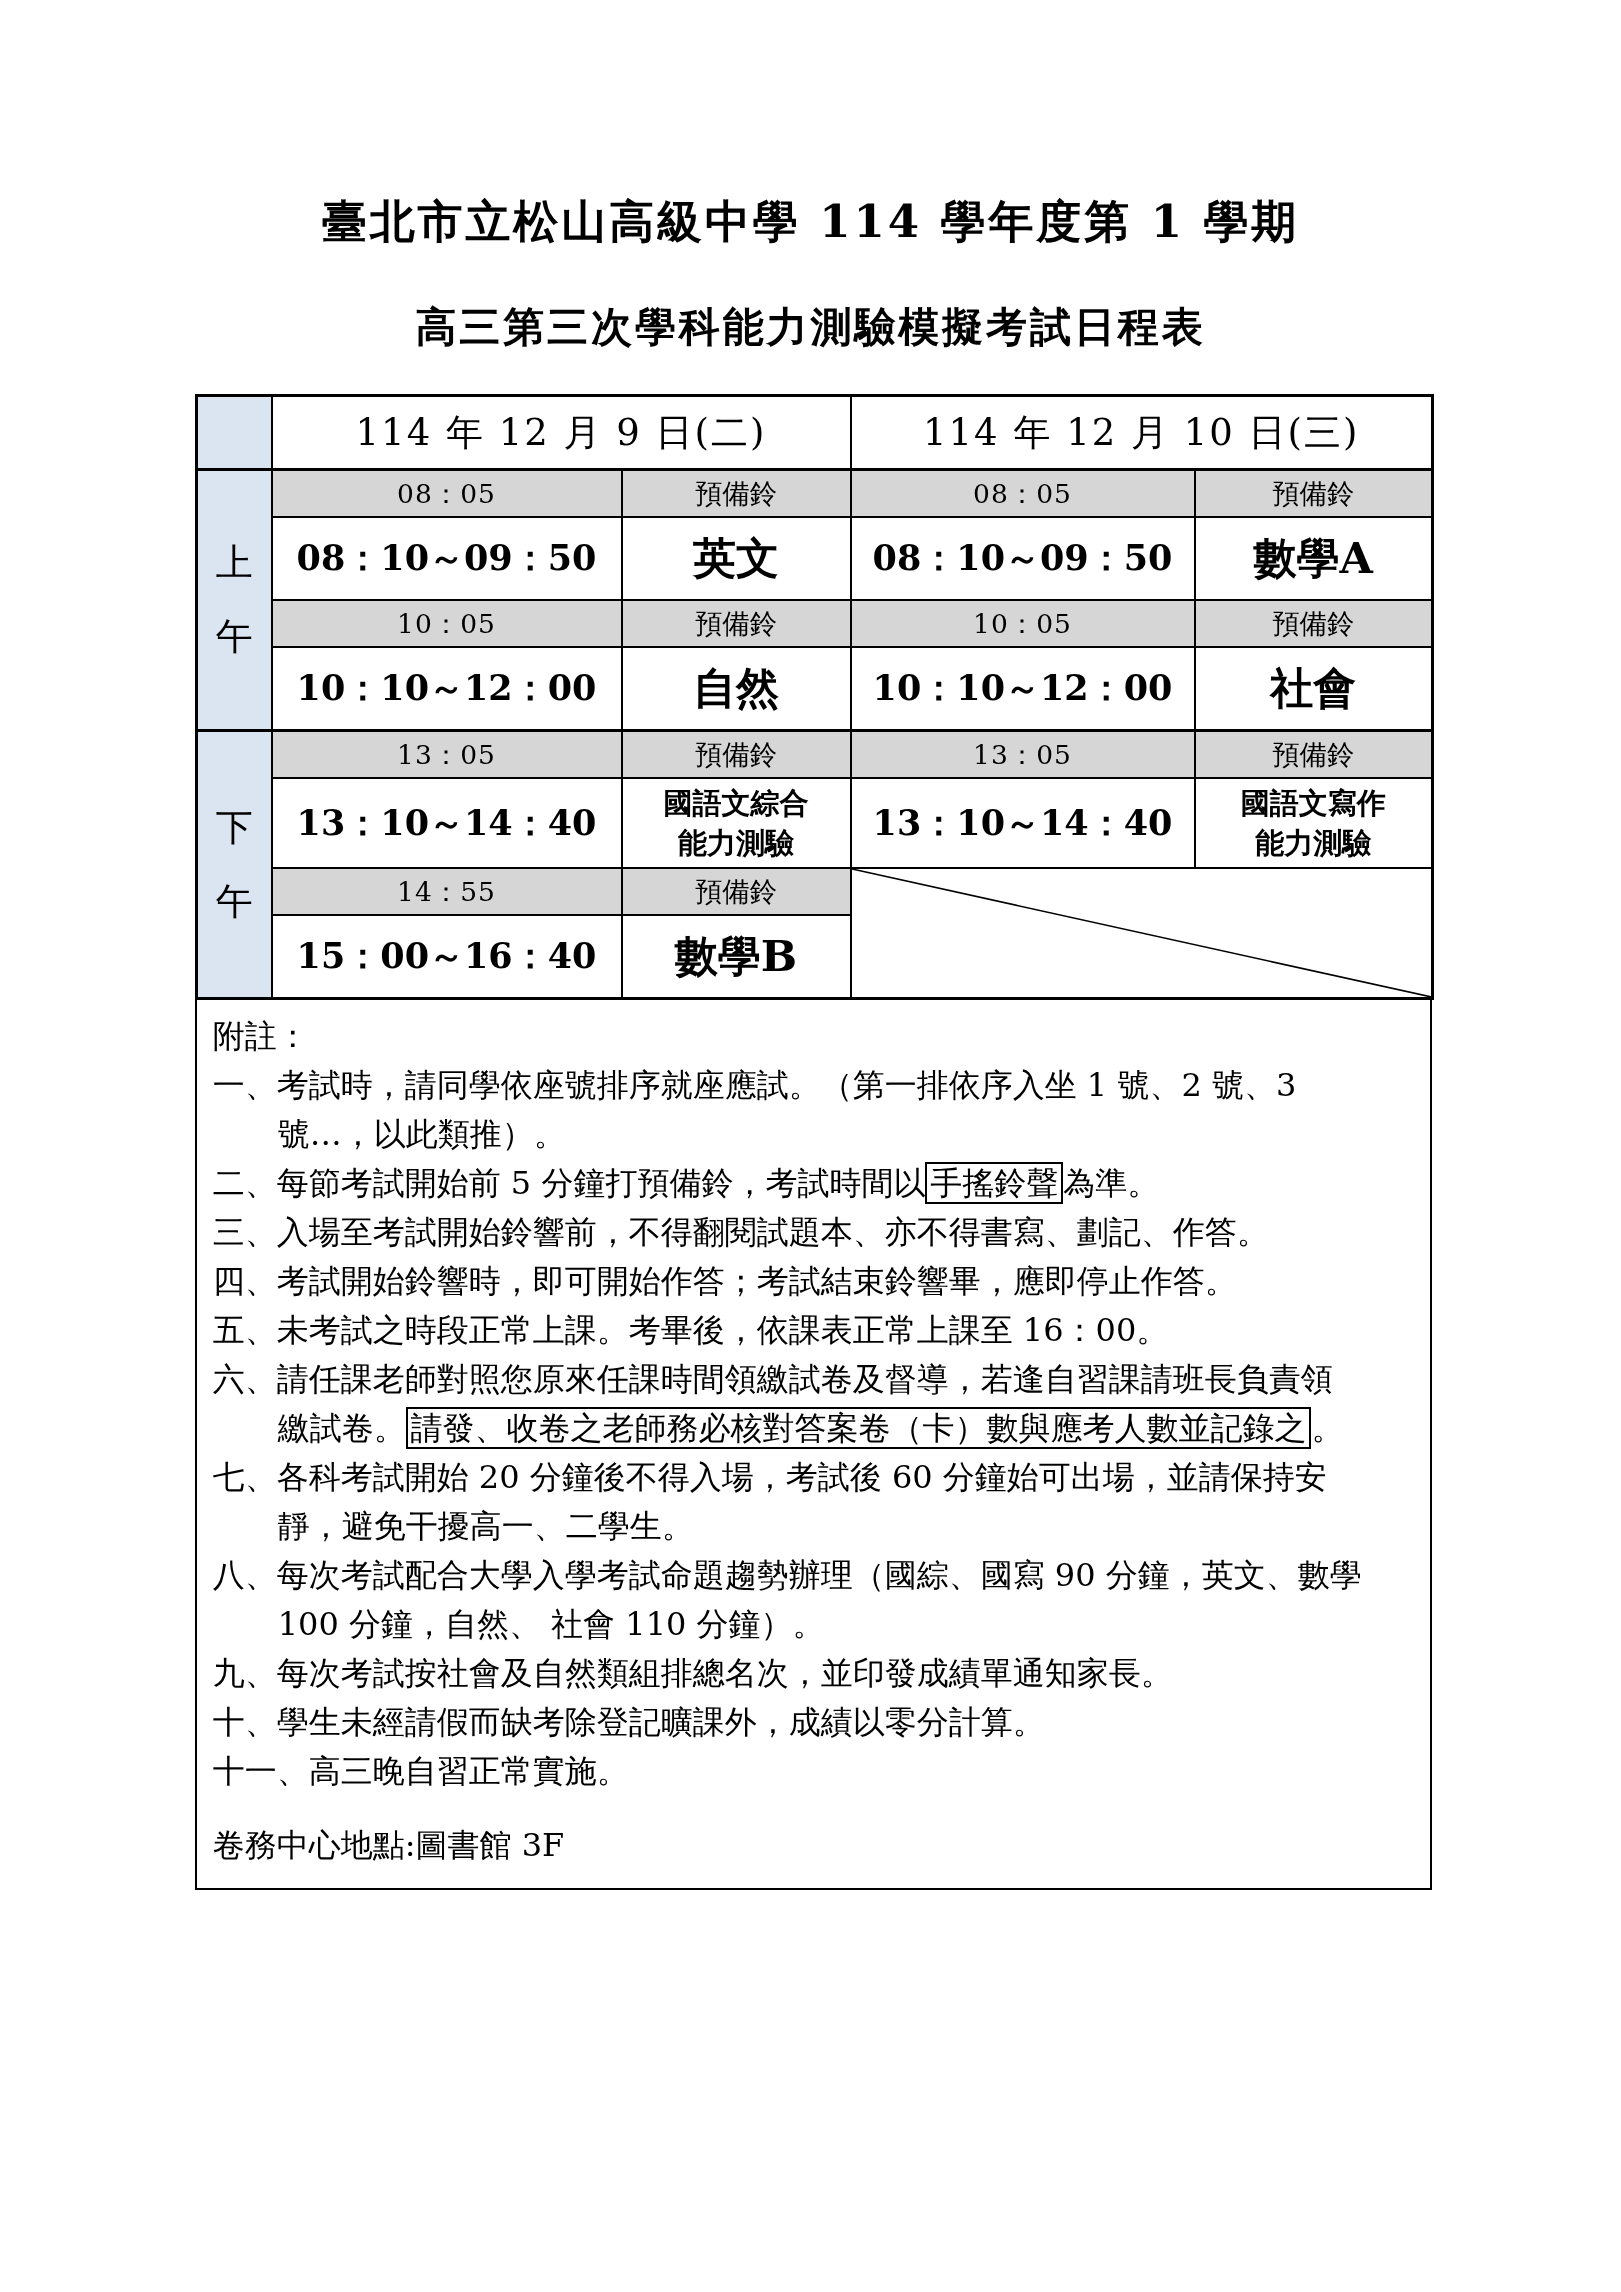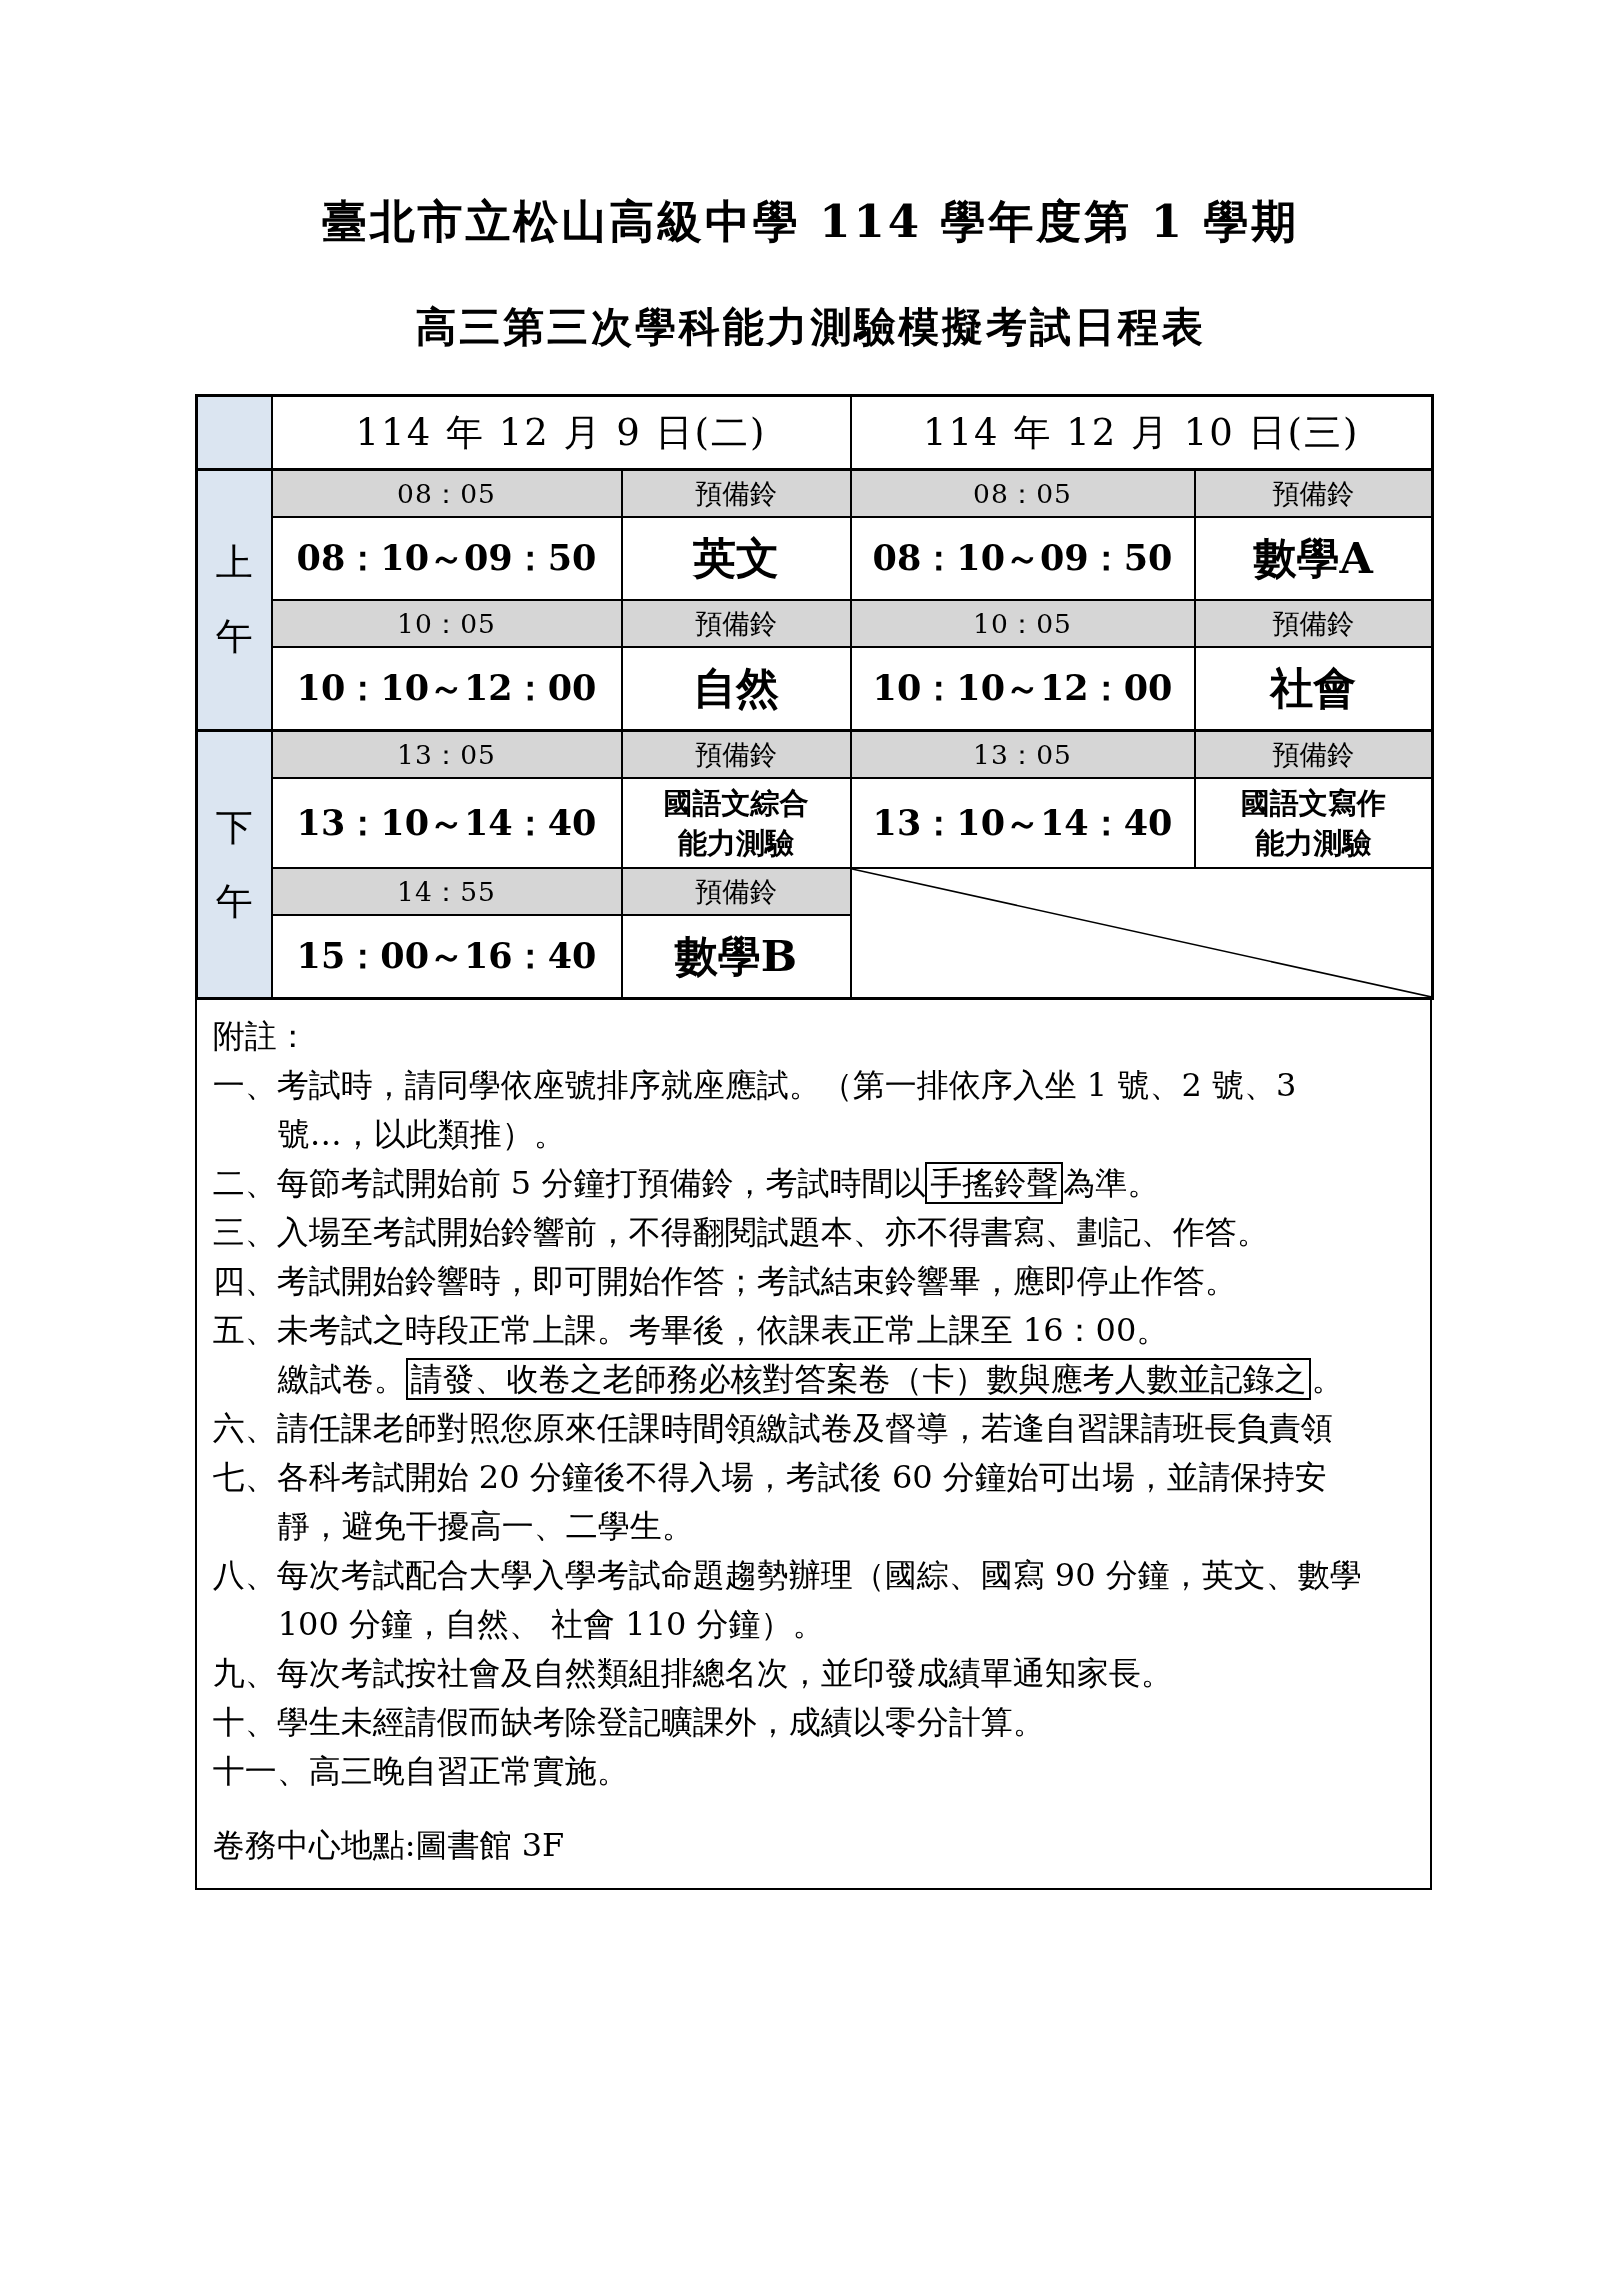--- a/index.html
+++ b/index.html
@@ -158,22 +158,22 @@
     </table>
 
     <div class="notes">
       <div class="nline">附註：</div>
       <div class="nline"><span>一、考試時，請同學依座號排序就座應試。（第一排依序入坐 1 號、2 號、3</span></div>
       <div class="nline ind"><span>號…，以此類推）。</span></div>
       <div class="nline"><span>二、每節考試開始前 5 分鐘打預備鈴，考試時間以</span><span class="boxed">手搖鈴聲</span><span>為準。</span></div>
       <div class="nline"><span>三、入場至考試開始鈴響前，不得翻閱試題本、亦不得書寫、劃記、作答。</span></div>
       <div class="nline"><span>四、考試開始鈴響時，即可開始作答；考試結束鈴響畢，應即停止作答。</span></div>
       <div class="nline"><span>五、未考試之時段正常上課。考畢後，依課表正常上課至 16：00。</span></div>
+      <div class="nline"><span>六、請任課老師對照您原來任課時間領繳試卷及督導，若逢自習課請班長負責領</span></div>
       <div class="nline ind"><span>繳試卷。</span><span class="boxed">請發、收卷之老師務必核對答案卷（卡）數與應考人數並記錄之</span><span>。</span></div>
-      <div class="nline"><span>六、請任課老師對照您原來任課時間領繳試卷及督導，若逢自習課請班長負責領</span></div>
       <div class="nline"><span>七、各科考試開始 20 分鐘後不得入場，考試後 60 分鐘始可出場，並請保持安</span></div>
       <div class="nline ind"><span>靜，避免干擾高一、二學生。</span></div>
       <div class="nline"><span>八、每次考試配合大學入學考試命題趨勢辦理（國綜、國寫 90 分鐘，英文、數學</span></div>
       <div class="nline ind"><span>100 分鐘，自然、 社會 110 分鐘）。</span></div>
       <div class="nline"><span>九、每次考試按社會及自然類組排總名次，並印發成績單通知家長。</span></div>
       <div class="nline"><span>十、學生未經請假而缺考除登記曠課外，成績以零分計算。</span></div>
       <div class="nline"><span>十一、高三晚自習正常實施。</span></div>
       <div class="nfooter">卷務中心地點:圖書館 3F</div>
     </div>
   </div>

